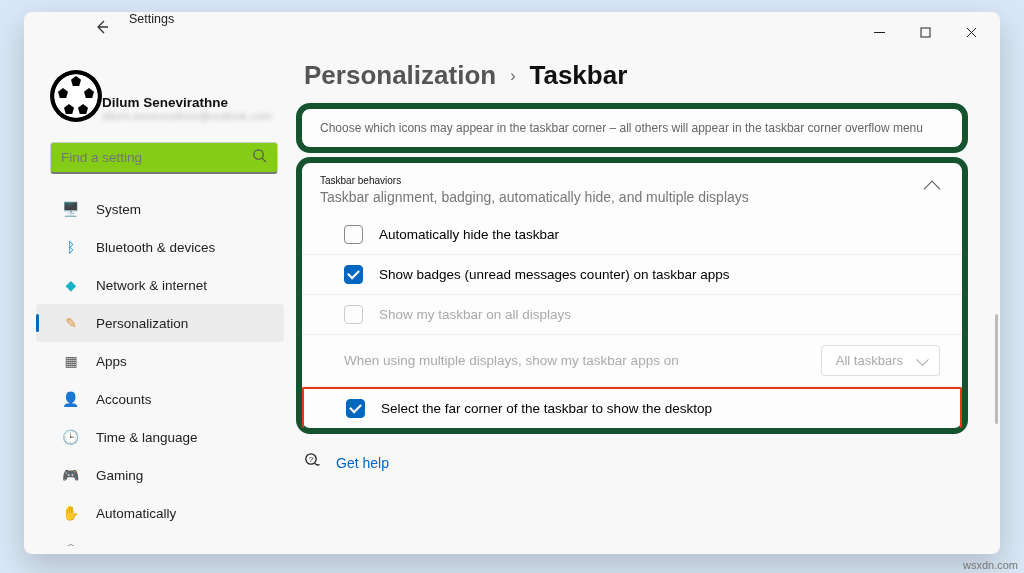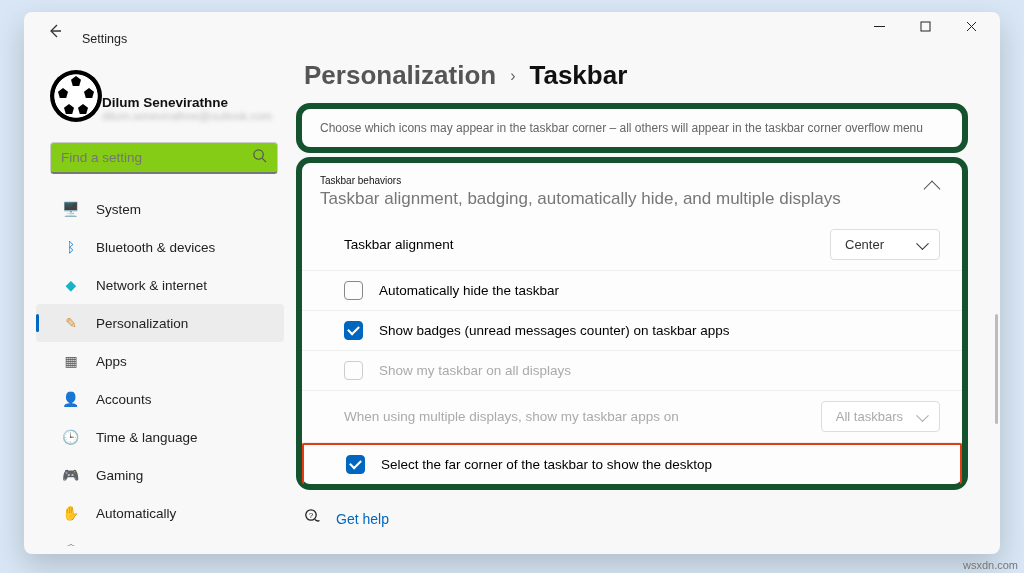--- a/index.html
+++ b/index.html
@@ -2,21 +2,21 @@
 <html><head>
 <meta charset="utf-8">
 <style>
 * { box-sizing: border-box; margin: 0; padding: 0; font-family: "Segoe UI", Arial, sans-serif; }
 body { background: #d8e6f5; width: 1024px; height: 573px; overflow: hidden; position: relative; }
 .window {
   position: absolute; left: 24px; top: 12px; width: 976px; height: 542px;
   background: #f8f8f8; border-radius: 8px; box-shadow: 0 12px 30px rgba(0,0,0,0.18);
   display: flex; flex-direction: column; overflow: hidden;
 }
-.titlebar { display: flex; align-items: flex-end; height: 42px; padding: 8px 6px; }
+.titlebar { display: flex; align-items: flex-start; height: 42px; padding: 0 6px; margin-left: 47px; }
 .back { width: 30px; height: 30px; display: flex; align-items: center; justify-content: center; margin-left: 10px; border-radius: 4px; }
 .app-title { font-size: 12.5px; color: #222; margin-left: 12px; }
 .win-controls { margin-left: auto; display: flex; }
 .win-btn { width: 46px; height: 40px; display: flex; align-items: center; justify-content: center; font-size: 12px; color: #222; }
 .main { flex: 1; display: flex; overflow: hidden; }
 .sidebar { width: 272px; padding: 8px 0 8px 8px; display: flex; flex-direction: column; }
 .profile { display: flex; align-items: flex-end; padding: 8px 10px 14px 18px; }
 .avatar { width: 52px; height: 52px; border-radius: 50%; background:
   radial-gradient(circle, #fff 58%, #000 60%);
   position: relative; flex-shrink: 0; }
@@ -34,21 +34,21 @@
 .content { flex:1; padding: 4px 28px 10px 0; display:flex; flex-direction:column; overflow:hidden; position:relative; }
 .breadcrumb { display:flex; align-items:center; gap:14px; padding: 2px 0 12px 8px; font-size: 26px; }
 .bc-parent { color:#555; font-weight:600; }
 .bc-sep { color:#666; font-size:16px; }
 .bc-current { font-weight:700; color:#111; }
 .panel { flex:1; overflow-y:auto; padding-right:4px; }
 .card { background:#fdfdfd; border:6px solid #14532d; border-radius:14px; margin-bottom:4px; padding:12px 18px; }
 .desc-line { font-size:12px; color:#666; }
 .section-head { display:flex; justify-content:space-between; align-items:flex-start; }
 .section-title { font-size:10px; color:#111; margin-bottom:3px; }
-.section-sub { font-size:17px; color:#777; }
+.section-sub { font-size:14px; color:#777; }
 .row { display:flex; align-items:center; padding: 10px 22px 10px 42px; border-bottom:1px solid #efefef; font-size:13.5px; }
 .row:last-child { border-bottom:none; }
 .row.disabled { color:#aaa; }
 .row-label { flex:1; }
 .select { border:1px solid #ddd; border-radius:4px; padding:7px 36px 7px 14px; font-size:13px; background:#fff; position:relative; color:#333; min-width:110px; }
 .select.disabled { color:#aaa; }
 .select::after { content:''; position:absolute; right:12px; top:50%; width:8px; height:8px; border-right:1.5px solid currentColor; border-bottom:1.5px solid currentColor; transform: translateY(-65%) rotate(45deg); }
 .checkbox { width:19px; height:19px; border:1.5px solid #888; border-radius:4px; margin-right:16px; flex-shrink:0; display:flex; align-items:center; justify-content:center; }
 .checkbox.checked { background:#0067c0; border-color:#0067c0; }
 .checkbox.checked::after { content:''; width:5px; height:9px; border-right:2px solid #fff; border-bottom:2px solid #fff; transform: rotate(45deg) translate(-1px,-1px); }
@@ -172,24 +172,20 @@
 
         <div class="card" style="padding:0">
           <div class="section-head" style="padding:12px 18px 10px 18px">
             <div>
               <div class="section-title">Taskbar behaviors</div>
               <div class="section-sub">Taskbar alignment, badging, automatically hide, and multiple displays</div>
             </div>
             <div class="chev-up"></div>
           </div>
 
-          <div class="row">
-            <div class="row-label">Taskbar alignment</div>
-            <div class="select"><span>Center</span></div>
-          </div>
 
           <div class="row">
             <div class="checkbox"></div>
             <div class="row-label">Automatically hide the taskbar</div>
           </div>
 
           <div class="row">
             <div class="checkbox checked"></div>
             <div class="row-label">Show badges (unread messages counter) on taskbar apps</div>
           </div>

